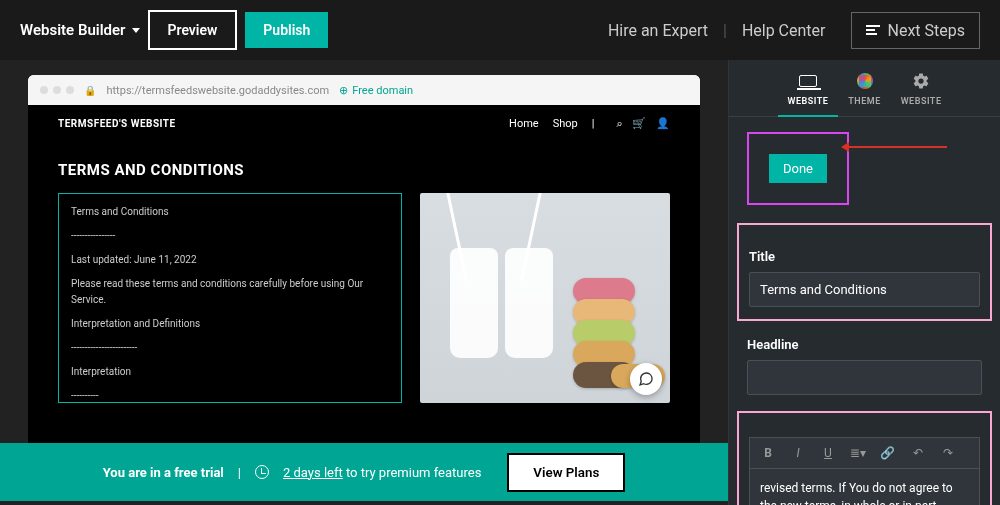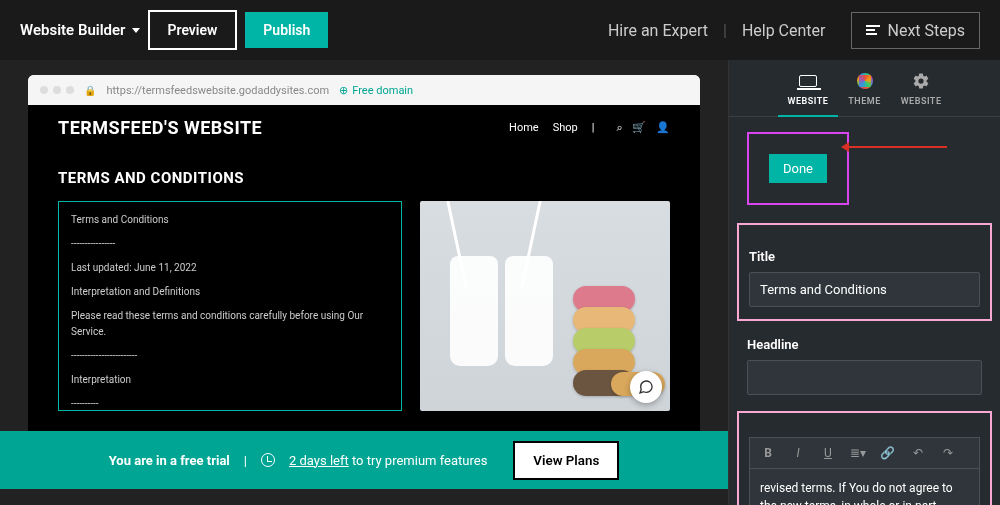--- a/index.html
+++ b/index.html
@@ -21,21 +21,21 @@
 .main-area{display:flex;height:445px}
 .canvas-area{flex:1;padding:15px 28px 0;position:relative;background:#222}
 .browser-frame{background:#fff;border-radius:6px 6px 0 0;overflow:hidden;height:372px}
 .url-bar{height:30px;background:#f5f5f5;display:flex;align-items:center;padding:0 12px;gap:10px;font-size:11px;color:#888}
 .dots{display:flex;gap:5px}
 .dot{width:8px;height:8px;background:#ddd;border-radius:50%}
 .lock-icon{font-size:10px}
 .free-domain{color:#00a693;display:flex;align-items:center;gap:4px}
 .site-preview{background:#000;height:342px;padding:0 30px;position:relative}
 .site-header{display:flex;align-items:center;justify-content:space-between;padding:12px 0;border-bottom:1px solid transparent}
-.site-title{font-weight:700;font-size:18px;letter-spacing:0.5px}
+.site-title{font-weight:700;font-size:10px;letter-spacing:0.5px}
 .site-nav{display:flex;align-items:center;gap:14px;font-size:11px}
 .nav-icons{display:flex;gap:10px;margin-left:8px}
 .page-heading{font-weight:700;font-size:15px;margin:18px 0 14px;letter-spacing:0.5px}
 .content-row{display:flex;gap:18px}
 .text-block{flex:1;border:1px solid #00b4a6;padding:10px 12px;font-size:10px;line-height:1.6;color:#ccc;height:210px;overflow:hidden}
 .text-block > div{margin-bottom:8px}
 .image-block{width:250px;height:210px;background:linear-gradient(180deg,#d8dde2 0%,#cfd4d9 100%);border-radius:2px;position:relative;overflow:hidden}
 .bottle{position:absolute;width:48px;height:110px;background:rgba(255,255,255,0.9);border-radius:8px 8px 10px 10px;top:55px}
 .bottle.b1{left:30px}
 .bottle.b2{left:85px}
@@ -45,26 +45,26 @@
 .macaron-stack{position:absolute;right:35px;bottom:15px;display:flex;flex-direction:column-reverse;align-items:center}
 .macaron{width:62px;height:26px;border-radius:13px;margin-top:-5px;box-shadow:0 1px 3px rgba(0,0,0,0.2)}
 .m1{background:#6b5540}
 .m2{background:#d9a85c}
 .m3{background:#b8cc6a}
 .m4{background:#e8b878}
 .m5{background:#dd7a8c}
 .macaron.side{position:absolute;bottom:15px;right:5px;width:54px;height:24px}
 .chat-bubble{position:absolute;right:8px;bottom:8px;width:32px;height:32px;background:#fff;border-radius:50%;display:flex;align-items:center;justify-content:center;box-shadow:0 2px 6px rgba(0,0,0,0.3)}
 .chat-bubble svg{width:16px;height:16px}
-.trial-bar{position:absolute;bottom:16px;left:0;right:272px;height:58px;background:#00a693;display:flex;align-items:center;justify-content:center;gap:26px;font-size:13px}
+.trial-bar{position:absolute;bottom:4px;left:0;right:272px;height:58px;background:#00a693;display:flex;align-items:center;justify-content:center;gap:26px;font-size:13px}
 .trial-text{display:flex;align-items:center;gap:14px}
 .clock-icon{width:14px;height:14px;border:1.5px solid #fff;border-radius:50%;position:relative}
 .clock-icon::after{content:"";position:absolute;width:4px;height:5px;border-left:1.5px solid #fff;border-bottom:1.5px solid #fff;top:2px;left:5px}
 .underline{text-decoration:underline}
-.btn-plans{background:#fff;color:#000;padding:10px 18px;border:2px solid #000;font-weight:600;cursor:pointer}
+.btn-plans{background:#fff;color:#000;padding:10px 24px;border:2px solid #000;font-weight:600;cursor:pointer}
 .side-panel{width:272px;background:#262b30;border-left:1px solid #333;padding:0 0 10px;overflow-y:auto}
 .panel-tabs{display:flex;justify-content:center;padding:12px 0 0;border-bottom:1px solid #3a3f44}
 .panel-tab{display:flex;flex-direction:column;align-items:center;gap:6px;font-size:9px;font-weight:600;letter-spacing:0.5px;padding:0 10px 10px;cursor:pointer;color:#aaa;position:relative}
 .panel-tab.active{color:#fff}
 .panel-tab.active::after{content:"";position:absolute;bottom:-1px;left:0;right:0;height:2px;background:#00b4a6}
 .tab-icon{width:20px;height:18px;display:flex;align-items:center;justify-content:center}
 .laptop-icon{width:18px;height:12px;border:1.5px solid #fff;border-radius:2px;position:relative}
 .laptop-icon::after{content:"";position:absolute;bottom:-4px;left:-3px;width:24px;height:2px;background:#fff}
 .theme-icon{width:16px;height:16px;border-radius:50%;border:2px solid transparent;background:conic-gradient(#e74c3c,#f39c12,#2ecc71,#3498db,#9b59b6,#e74c3c)}
 .gear-icon svg{width:18px;height:18px;fill:#aaa}
@@ -137,22 +137,22 @@
               <span>👤</span>
             </div>
           </div>
         </div>
         <div class="page-heading">TERMS AND CONDITIONS</div>
         <div class="content-row">
           <div class="text-block">
             <div>Terms and Conditions</div>
             <div>----------------</div>
             <div>Last updated: June 11, 2022</div>
+            <div>Please read these terms and conditions carefully before using Our Service.</div>
             <div>Interpretation and Definitions</div>
-            <div>Please read these terms and conditions carefully before using Our Service.</div>
             <div>------------------------</div>
             <div>Interpretation</div>
             <div>----------</div>
 
           </div>
           <div class="image-block">
             <div class="straw s1"></div>
               <div class="straw s2"></div>
             <div class="bottle b1"></div>
               <div class="bottle b2"></div>

